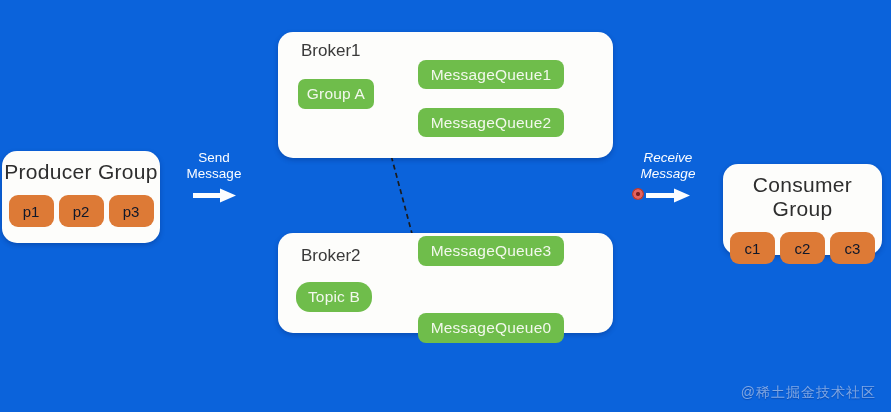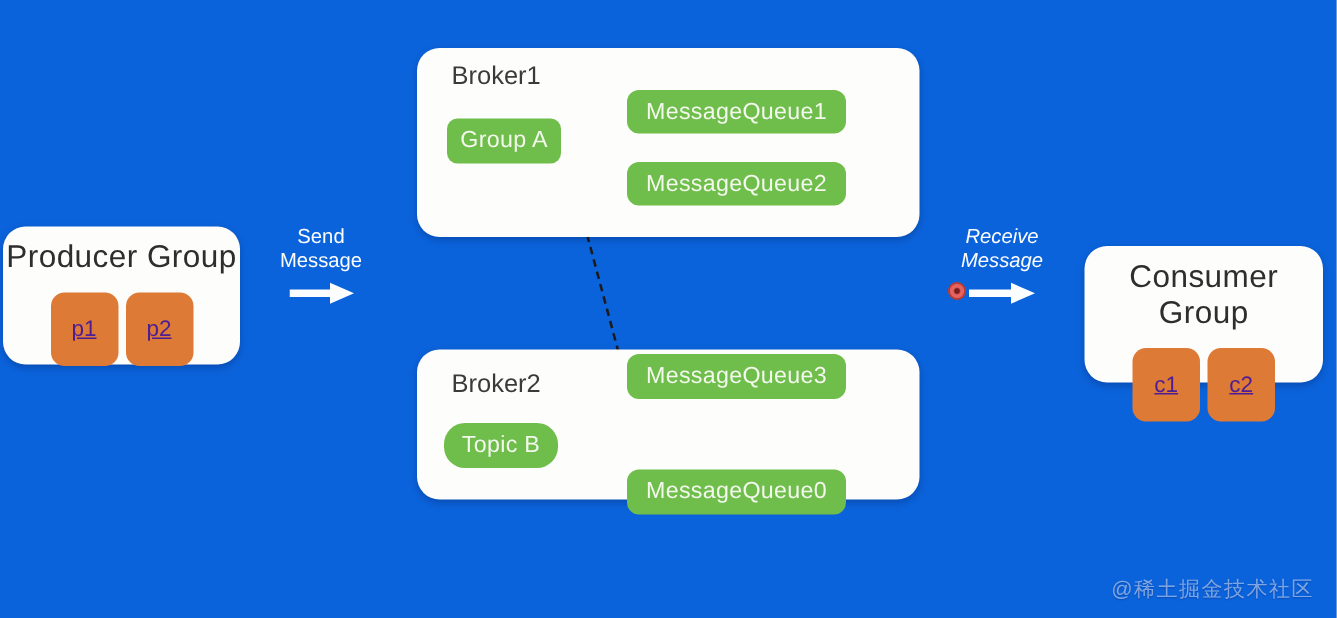--- a/index.html
+++ b/index.html
@@ -21,24 +21,24 @@
   }
   .group-box{width:158px;height:92px;}
   #producer-box{left:2px;top:151px;}
   #consumer-box{left:723px;top:164px;width:159px;height:91px;}
   .group-title{
     margin-top:9px;text-align:center;
     font-size:21px;color:#2e2e2e;letter-spacing:.3px;
   }
   .chip-row{display:flex;justify-content:center;gap:5px;margin-top:11px;}
   .chip{
-    width:45px;height:49px;border-radius:9px;
+    width:45px;height:32px;border-radius:9px;
     background:var(--orange,#DD7A36);
-    color:#4c1d95;font-size:15px;
-    display:flex;align-items:center;justify-content:center;text-decoration:underline;
+    color:#0f172a;font-size:15px;
+    display:flex;align-items:center;justify-content:center;
   }
 
   .broker-box{left:278px;width:307px;height:126px;padding-left:28px;}
   #broker1-box{top:32px;}
   #broker2-box{top:233px;height:100px;}
   .broker-title{position:absolute;left:23px;top:9px;font-size:17px;color:#3a3a3a;}
   #broker2-box .broker-title{top:13px;}
 
   .green-node{
     position:absolute;
@@ -93,20 +93,21 @@
       <line x1="376" y1="99" x2="418" y2="256" marker-end="url(#ah)"></line>
       <line x1="375" y1="298" x2="406" y2="322" marker-end="url(#ah)"></line>
     </g>
   </svg>
 
   <div class="white-box group-box" id="producer-box">
     <div class="group-title">Producer Group</div>
     <div class="chip-row">
       <div class="chip">p1</div>
       <div class="chip">p2</div>
+      <div class="chip">p3</div>
     </div>
   </div>
 
   <div class="flow-label" id="send-label">
     <div>Send</div>
     <div>Message</div>
     <svg class="flow-arrow" width="43" height="15" viewBox="0 0 43 15">
       <polygon points="0,5 27,5 27,0.5 43,7.5 27,14.5 27,10 0,10" fill="#FCFDFF"></polygon>
     </svg>
   </div>
@@ -133,18 +134,19 @@
     </svg>
   </div>
 
   <div class="laser-dot"></div>
 
   <div class="white-box group-box" id="consumer-box">
     <div class="group-title">Consumer Group</div>
     <div class="chip-row">
       <div class="chip">c1</div>
       <div class="chip">c2</div>
+      <div class="chip">c3</div>
     </div>
   </div>
 
   <div class="watermark">@稀土掘金技术社区</div>
 
 </div>
 
 </body></html>

